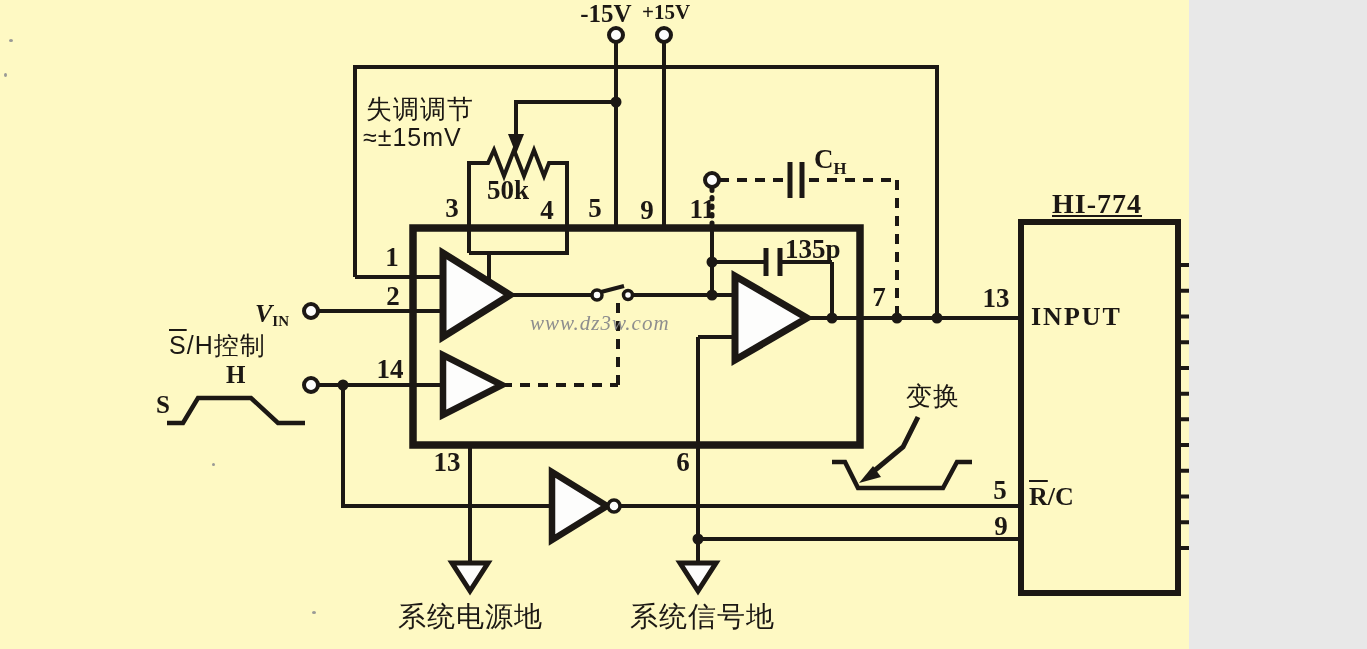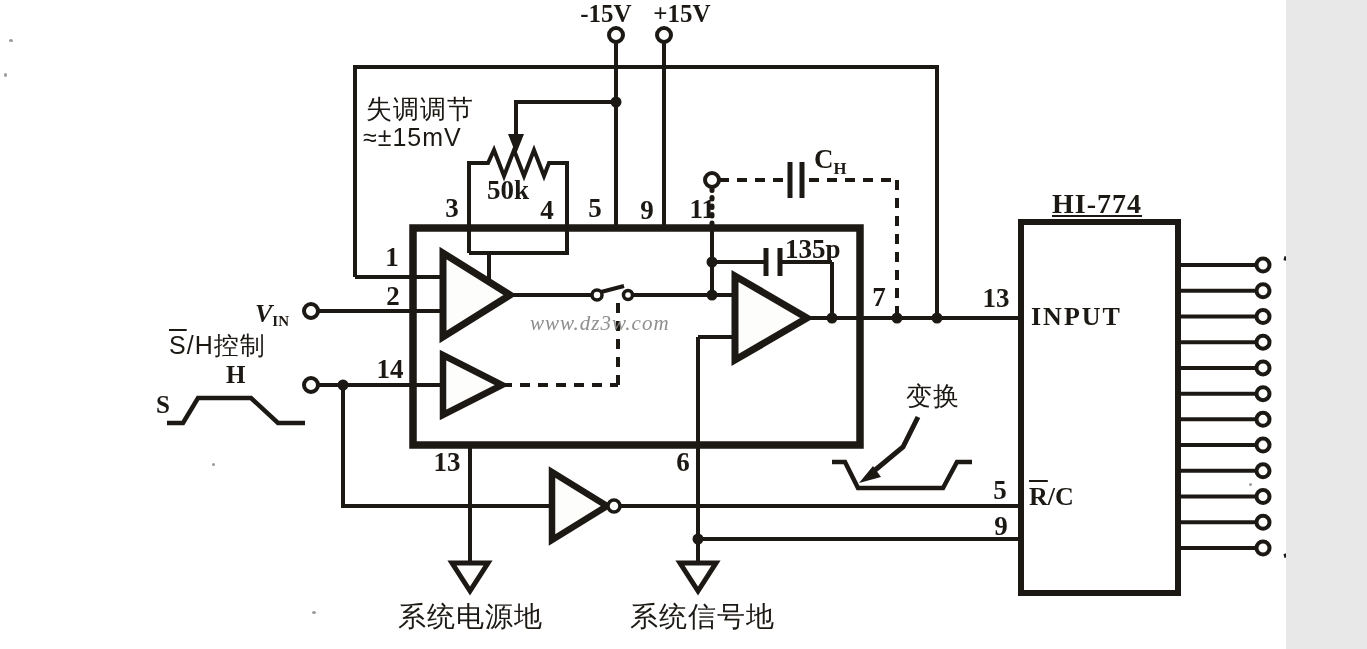--- a/index.html
+++ b/index.html
@@ -1,17 +1,17 @@
 <!DOCTYPE html>
 <html><head>
 <meta charset="utf-8">
 <style>
   html,body{margin:0;padding:0;background:#e8e8e8;}
   #stage{
-    position:relative;width:1286px;height:649px;background:#ffffff;
+    position:relative;width:1189px;height:649px;background:#fef9c3;
     font-family:"Liberation Sans","DejaVu Sans",sans-serif;overflow:hidden;
   }
   #wires{position:absolute;left:0;top:0;}
   .lbl{position:absolute;color:#1c1814;white-space:nowrap;line-height:1.05;}
   .num{font-family:"Liberation Serif","DejaVu Serif",serif;font-weight:700;font-size:27px;text-align:right;}
   .cn{font-family:"Liberation Sans","DejaVu Sans",sans-serif;font-weight:400;font-size:26px;letter-spacing:1px;}
   .part{font-family:"Liberation Serif","DejaVu Serif",serif;font-weight:700;}
   .ovl{text-decoration:overline;}
   sub.sm{font-size:62%;font-weight:700;}
   .vin-v{font-family:"Liberation Serif","DejaVu Serif",serif;font-style:italic;font-weight:700;font-size:26px;}
@@ -164,21 +164,21 @@
         <path d="M832,462 L845,462 L858,488 L943,488 L957,462 L972,462"></path>
         <path d="M918,417 L903,447 L874,471" stroke-width="5"></path>
         <polygon points="859,483 873,466 881,477" fill="#1c1814" stroke="none"></polygon>
       </g>
 
       <path d="M167,423 L183,423 L198,398 L251,398 L278,423 L305,423" stroke-width="4.5"></path>
     </g>
   </svg>
 
   <div class="lbl part" style="left:566px;top:1px;width:80px;text-align:center;font-size:25px;">-15V</div>
-  <div class="lbl part" style="left:642px;top:1px;width:80px;text-align:center;font-size:25px;">+15V</div>
+  <div class="lbl part" style="left:642px;top:1px;width:80px;font-size:21px;">+15V</div>
 
   <div class="lbl cn" style="left:366px;top:96px;">失调调节</div>
   <div class="lbl cn" style="left:363px;top:124px;font-size:25px;">≈±15mV</div>
   <div class="lbl num" style="left:487px;top:176px;">50k</div>
 
   <div class="lbl num" style="left:434px;top:194px;width:36px;text-align:center;">3</div>
   <div class="lbl num" style="left:529px;top:196px;width:36px;text-align:center;">4</div>
   <div class="lbl num" style="left:577px;top:194px;width:36px;text-align:center;">5</div>
   <div class="lbl num" style="left:629px;top:196px;width:36px;text-align:center;">9</div>
   <div class="lbl num" style="left:679px;top:195px;width:36px;">11</div>

